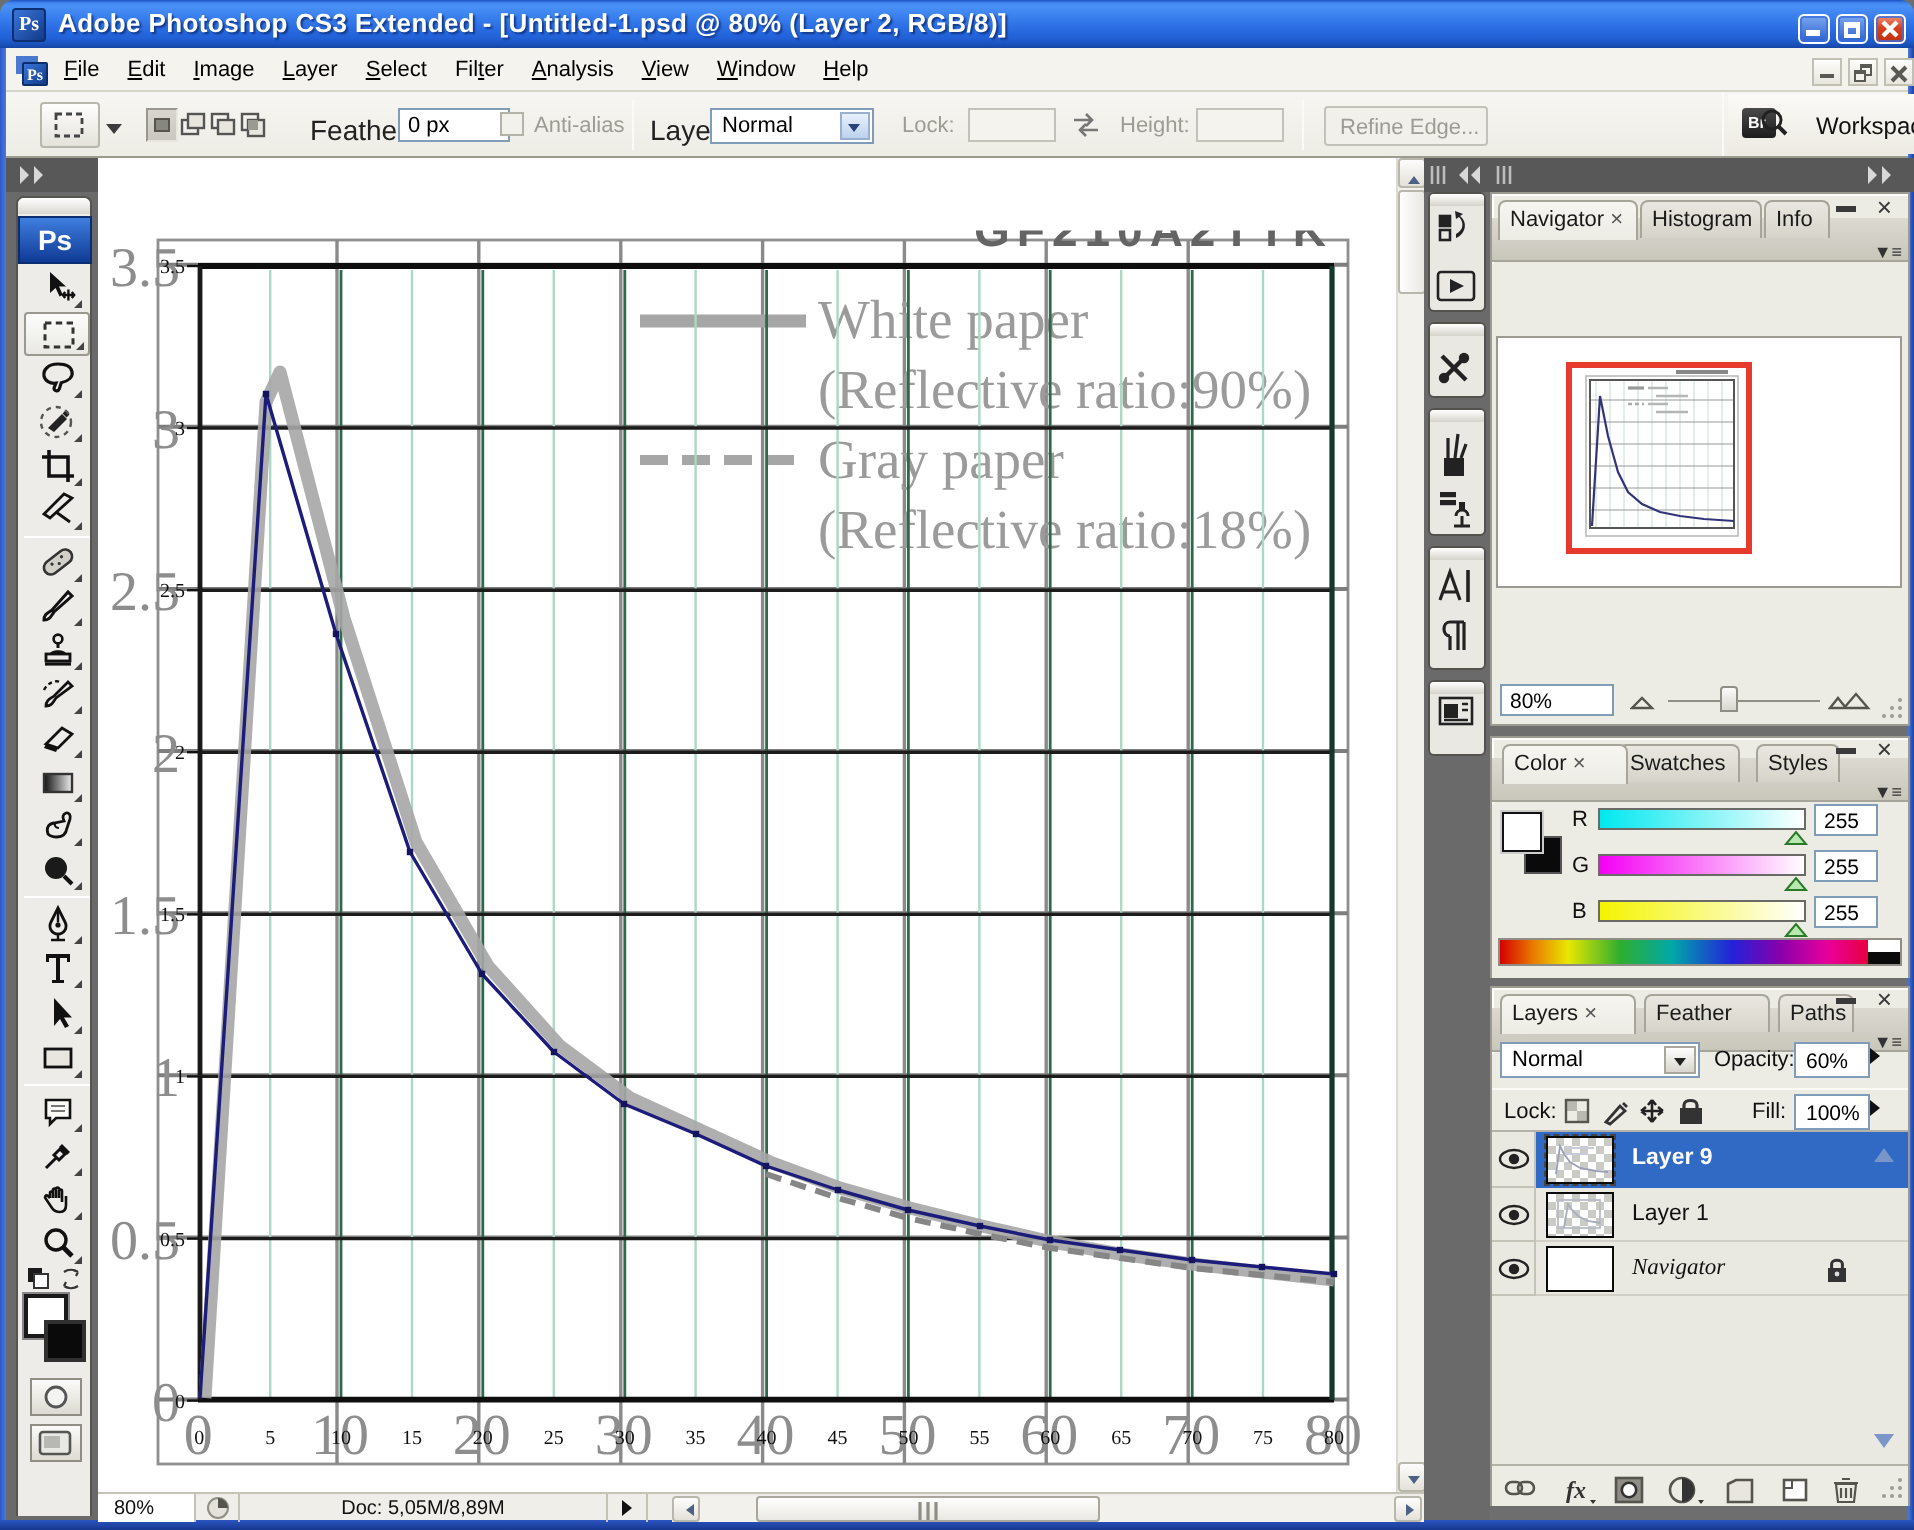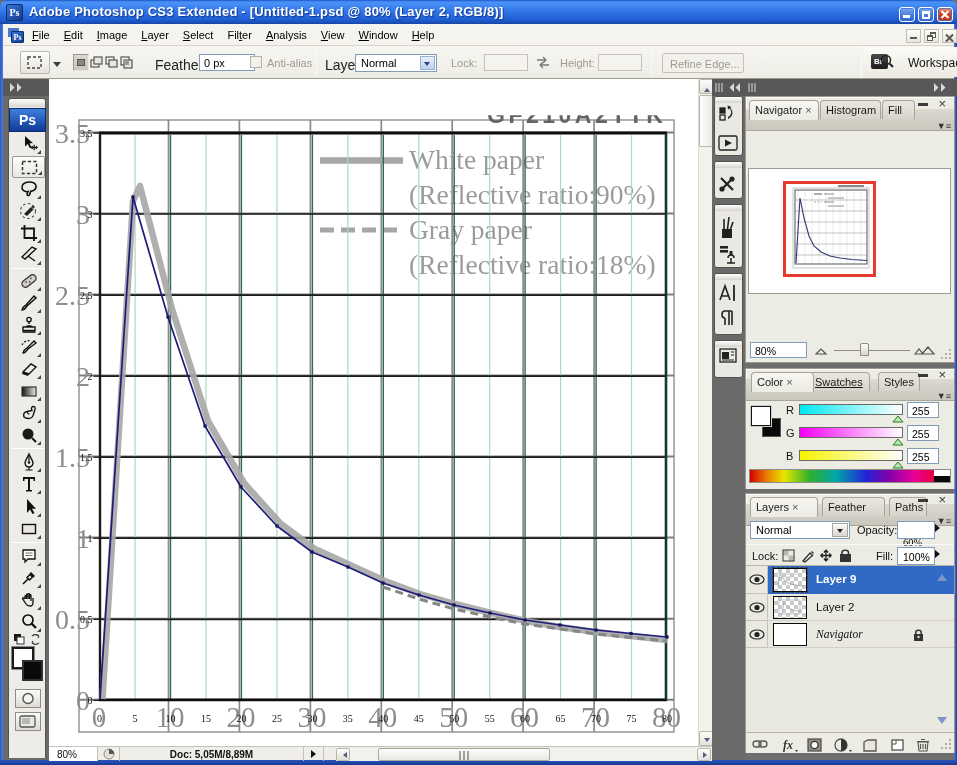--- a/index.html
+++ b/index.html
@@ -441,21 +441,21 @@
       <div style="margin:6px 0 0 3.5px;width:0;height:0;border:3.5px solid transparent;border-top:4.5px solid #4d6185;"></div>
     </div>
 </div>
 
 <div class="abs" style="left:49px;top:746px;width:663px;height:14px;background:#efeee8;border-top:1px solid #c5c3b8;font-size:10px;">
   <div class="abs" style="left:0;top:0;width:49px;height:14px;background:#fff;border-right:1px solid #c5c3b8;"><span style="margin:2px 0 0 8px;display:inline-block;color:#111;">80%</span></div>
   <div class="abs" style="left:49px;top:0;width:22px;height:14px;border-right:1px solid #c5c3b8;"><svg width="12" height="12" style="margin:1px 0 0 5px">
         <circle cx="6" cy="6" r="5" fill="#e4e2da" stroke="#8f8d84" stroke-width="1"></circle>
         <path d="M6 6 L6 1 A5 5 0 0 1 11 6 Z" fill="#55544e"></path>
       </svg></div>
-  <div class="abs" style="left:71px;top:0;width:184px;height:14px;border-right:1px solid #c5c3b8;text-align:center;color:#111;font-weight:bold;"><span style="display:inline-block;margin-top:2px;">Doc: 5,05M/8,89M</span></div>
+  <div class="abs" style="left:71px;top:0;width:184px;height:14px;border-right:1px solid #c5c3b8;text-align:center;color:#111;"><span style="display:inline-block;margin-top:2px;">Doc: 5,05M/8,89M</span></div>
   <div class="abs" style="left:255px;top:0;width:20px;height:14px;border-right:1px solid #c5c3b8;">
       <div style="margin:3px 0 0 7px;width:0;height:0;border:4px solid transparent;border-left:5.5px solid #111;"></div>
     </div>
   <div class="abs" style="left:287px;top:1px;width:376px;height:13px;background:#f2f1ec;">
     <div class="abs" style="left:0;top:0;width:14px;height:13px;background:linear-gradient(#fdfdfc,#e3e1d8);border:1px solid #b9b7ac;border-radius:2px;">
         <div style="margin:3px 0 0 2.5px;width:0;height:0;border:3.5px solid transparent;border-right:4.5px solid #4d6185;"></div>
       </div>
     <div class="abs" style="left:42px;top:0;width:172px;height:13px;background:linear-gradient(#fefefe,#e9e8e2);border:1px solid #a9a79c;border-radius:2px;"><svg width="14" height="9" style="margin:2px 0 0 80px">
           <path d="M1 0 V9 M5 0 V9 M9 0 V9" stroke="#8f8d84" stroke-width="1.6"></path>
         </svg></div>
@@ -522,21 +522,21 @@
       <path d="M1 1 l4.5 4.5 L1 10 z M8 1 l4.5 4.5 L8 10 z" fill="#d8d8d8"></path>
     </svg>
 </div>
 
 <div class="panel" style="top:96px;height:267px;">
   <div class="pmin" style="right:26px;top:6px;"></div>
     <div class="pclose" style="right:8px;top:2px;">×</div>
   <div class="ptabs" style="top:12px;"></div>
   <div class="ptab act" style="left:3px;width:70px;">Navigator <span style="color:#555">×</span></div>
   <div class="ptab" style="left:74px;width:61px;">Histogram</div>
-  <div class="ptab" style="left:136px;width:33px;">Fill</div>
+  <div class="ptab" style="left:136px;width:33px;">Info</div>
   <div class="pmenu" style="top:24px;">▼<span style="letter-spacing:-1px">≡</span></div>
   <div class="abs" style="left:0;top:35px;width:208px;height:230px;background:#ecebe4;"></div>
   <div class="abs" style="left:2px;top:71px;width:203px;height:126px;background:#fff;border:1px solid #9c9a91;"></div>
 
   <div class="abs" style="left:37px;top:84px;width:93px;height:96px;border:3px solid #e63a2e;background:#fdfdfd;">
     <svg width="87" height="90" viewBox="0 0 87 90">
       <rect x="7" y="4" width="76" height="80" fill="#fff" stroke="#bbb" stroke-width=".8"></rect>
       <g stroke="#c9ddd3" stroke-width=".5">
         <path d="M12 6 V80 M19 6 V80 M26 6 V80 M33 6 V80 M40 6 V80 M47 6 V80 M54 6 V80 M61 6 V80 M68 6 V80 M75 6 V80"></path>
       </g>
@@ -572,21 +572,21 @@
         <circle cx="10" cy="10" r="1"></circle>
       </g>
     </svg>
 </div>
 
 <div class="panel" style="top:368px;height:121px;">
   <div class="pmin" style="right:26px;top:5px;"></div>
     <div class="pclose" style="right:8px;top:1px;">×</div>
   <div class="ptabs" style="top:10px;"></div>
   <div class="ptab act" style="left:5px;width:63px;">Color <span style="color:#555">×</span></div>
-  <div class="ptab" style="left:63px;width:61px;text-decoration:underline;">Swatches</div>
+  <div class="ptab" style="left:63px;width:61px;">Swatches</div>
   <div class="ptab" style="left:132px;width:42px;">Styles</div>
   <div class="pmenu" style="top:22px;">▼<span style="letter-spacing:-1px">≡</span></div>
   <div class="abs" style="left:0;top:33px;width:208px;height:87px;background:#ecebe4;"></div>
   <div class="abs" style="left:5px;top:37px;width:20px;height:20px;background:#fff;border:1.5px solid #111;box-shadow:0 0 0 1px #ccc;z-index:2"></div>
   <div class="abs" style="left:16px;top:49px;width:19px;height:19px;background:#0a0a0a;border:1.5px solid #555;"></div>
 
   <div class="abs" style="left:40px;top:35px;font-size:11px;color:#111;">R</div>
   <div class="abs" style="left:53px;top:35px;width:104px;height:11px;border:1px solid #6a6a66;background:linear-gradient(90deg,#00e8f0,#fff);"></div>
   <svg class="abs" style="left:146px;top:46px" width="13" height="8">
       <path d="M1 7 L6 1 L11 7 Z" fill="#b6e8b0" stroke="#2a7a2a" stroke-width="1"></path>
@@ -628,21 +628,21 @@
   <div class="abs" style="left:0;top:33px;width:208px;height:226px;background:#ecebe4;"></div>
 
   <div class="abs xp-input" style="left:4px;top:27px;width:100px;height:18px;">
     <span style="position:absolute;left:5px;top:2px;font-size:11px;">Normal</span>
     <div style="position:absolute;right:1px;top:1px;width:16px;height:14px;background:linear-gradient(#fdfdfc,#d8d6ce);border:1px solid #a9a79c;">
         <div style="position:absolute;left:4px;top:5px;width:0;height:0;border:3.5px solid transparent;border-top:4.5px solid #222;"></div>
       </div>
   </div>
   <span class="abs" style="left:111px;top:30px;font-size:11px;color:#111;">Opacity:</span>
   <div class="abs xp-input" style="left:151px;top:27px;width:38px;height:18px;">
-      <span style="position:absolute;left:5px;top:15px;font-size:10.5px;font-family:Liberation Serif, serif;">60%</span>
+      <span style="position:absolute;left:5px;top:3px;font-size:10.5px;">60%</span>
     </div>
   <div class="abs" style="left:189px;top:30px;width:0;height:0;border:4px solid transparent;border-left:5px solid #111;"></div>
 
   <div class="abs" style="left:0;top:50px;width:208px;height:1px;background:#c9c7bc;border-bottom:1px solid #fbfaf7;"></div>
   <span class="abs" style="left:6px;top:56px;font-size:11px;color:#111;">Lock:</span>
   <svg class="abs" style="left:36px;top:54px" width="76" height="15">
     <g fill="#b9b9b2">
         <rect x="1" y="2" width="5.5" height="5.5"></rect>
         <rect x="6.5" y="7.5" width="5.5" height="5.5"></rect>
       </g>
@@ -681,21 +681,21 @@
             <ellipse cx="8" cy="5.5" rx="7" ry="4.5" fill="none" stroke="#222" stroke-width="1.2"></ellipse>
             <circle cx="8" cy="5.5" r="2.6" fill="#222"></circle>
           </svg></div>
       <div class="abs" style="left:27px;top:2px;width:34px;height:23px;background:
         conic-gradient(#cbcbc6 0 25%, #fff 0 50%, #cbcbc6 0 75%, #fff 0) 0 0/8px 8px;border:1.5px solid #0a0a0a;">
         <svg width="31" height="20">
             <rect x="5" y="3" width="21" height="14" fill="none" stroke="#b8bcc8" stroke-width=".9"></rect>
             <path d="M8 17 L10 5 L12 8 L15 11 L20 13.5 L26 14.5" fill="none" stroke="#a8aec0" stroke-width=".9"></path>
           </svg>
       </div>
-      <span class="abs" style="left:70px;top:7px;font-size:11.5px;color:#111;">Layer 2</span>
+      <span class="abs" style="left:70px;top:7px;font-size:11.5px;color:#111;">Layer 1</span>
       <div class="abs" style="left:22px;bottom:0;width:186px;height:1px;background:#d2d0c6;"></div>
     </div>
 
     <div class="abs" style="left:0;top:55px;width:208px;height:27px;">
       <div class="abs" style="left:0;top:0;width:22px;height:27px;border-right:1px solid #c5c3b8;border-bottom:1px solid #c5c3b8;"><svg width="16" height="11" style="margin:8px 0 0 3px">
             <ellipse cx="8" cy="5.5" rx="7" ry="4.5" fill="none" stroke="#222" stroke-width="1.2"></ellipse>
             <circle cx="8" cy="5.5" r="2.6" fill="#222"></circle>
           </svg></div>
       <div class="abs" style="left:27px;top:2px;width:34px;height:23px;background:#fff;border:1.5px solid #0a0a0a;"></div>
       <span class="abs" style="left:70px;top:7px;font-size:11.5px;font-style:italic;color:#111;font-family:'Liberation Serif',serif;">Navigator</span>

